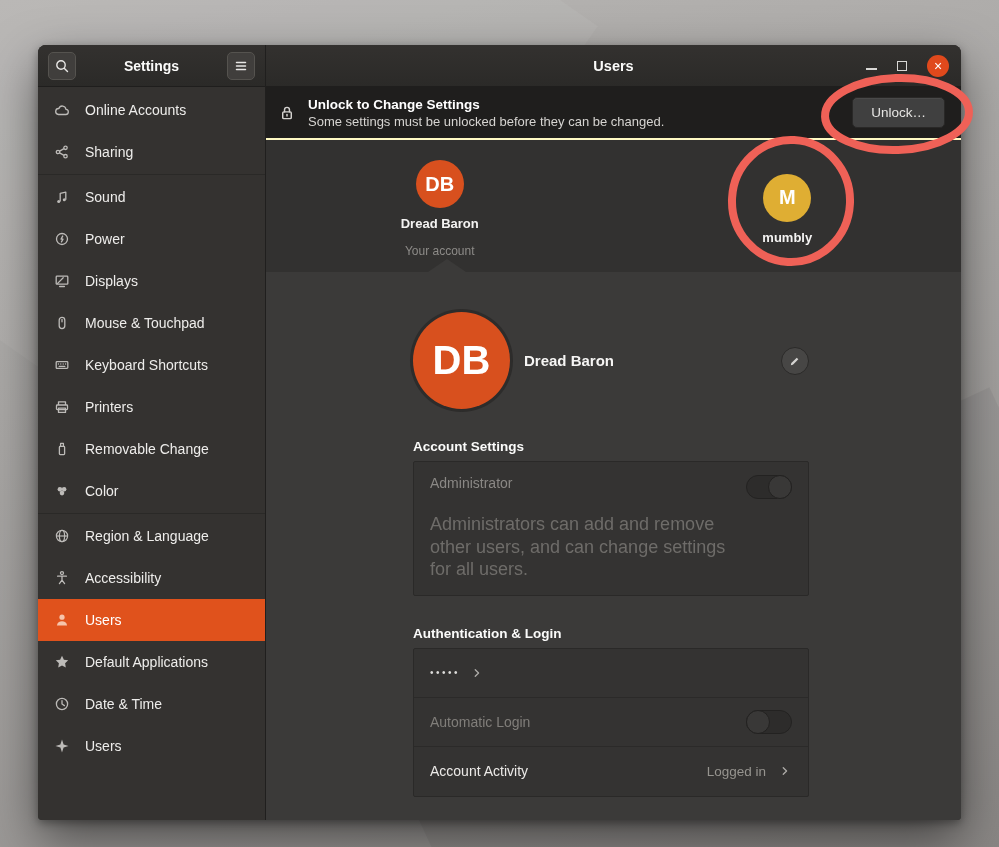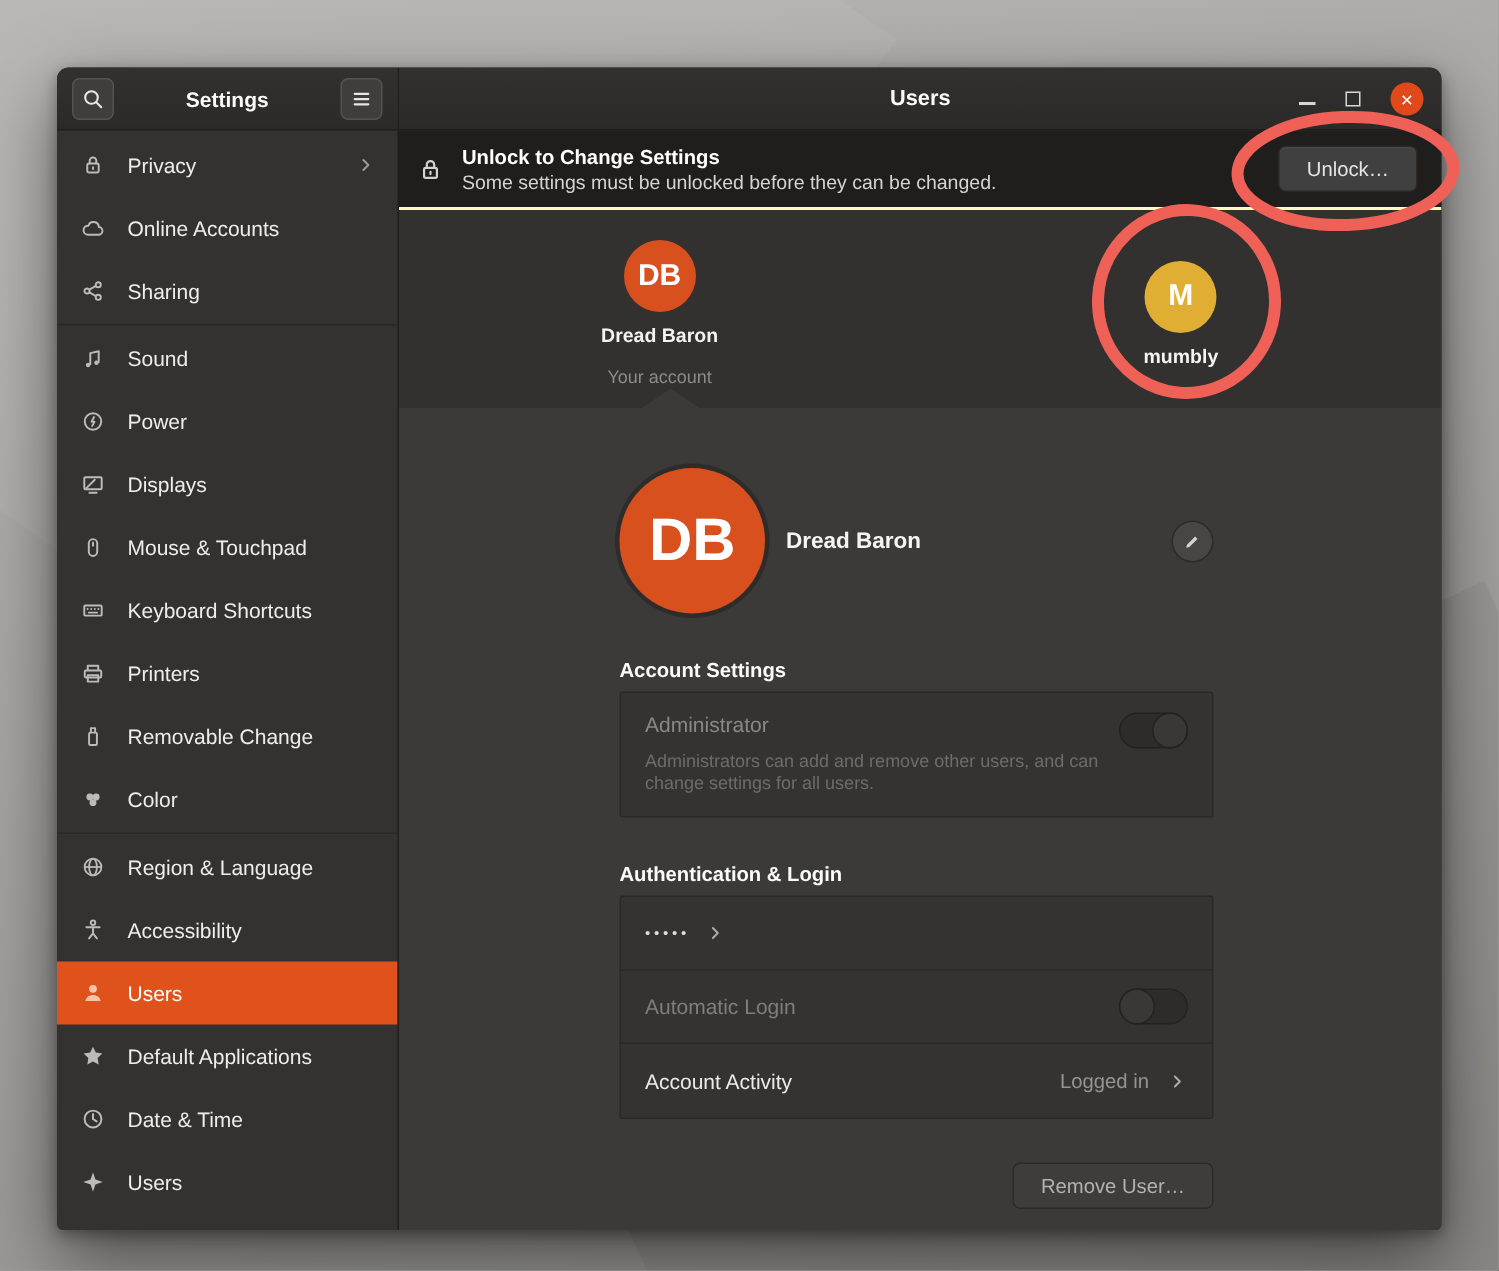--- a/index.html
+++ b/index.html
@@ -100,21 +100,21 @@
     width:28px; height:28px; border-radius:50%; background:#474645; border:1px solid #2b2a29;
     display:flex; align-items:center; justify-content:center; color:#d5d4d2; flex:0 0 28px;
   }
   .edit-btn .icn{width:14px; height:14px;}
 
   .section-heading{margin-top:30px; margin-bottom:7px; font-size:13.5px; font-weight:bold; color:#fbfbfa;}
   .card{background:#343332; border:1px solid #2a2928; border-radius:2px;}
 
   .admin-row{position:relative; padding:13px 16px 14px;}
   .admin-title{font-size:14px; color:#8a8885;}
-  .admin-desc{margin-top:9px; font-size:12px; line-height:1.25; color:#6e6c69; max-width:312px;}
+  .admin-desc{margin-top:22px; font-size:18px; line-height:1.25; color:#6e6c69; max-width:312px;}
 
   .toggle{width:46px; height:24px; border-radius:13px; background:#2d2c2b; border:1px solid #232221; position:relative; flex:0 0 46px;}
   .toggle .knob{position:absolute; top:-1px; width:24px; height:24px; border-radius:50%; background:#393837; border:1px solid #232221;}
   .toggle.on .knob{right:-1px;}
   .toggle.off .knob{left:-1px;}
   .admin-toggle{position:absolute; top:13px; right:16px;}
 
   .list-row{height:49px; display:flex; align-items:center; padding:0 16px; border-bottom:1px solid #2b2a29;}
   .list-row:last-child{border-bottom:none;}
   .row-title{flex:1; font-size:14px; color:#eceae8;}
@@ -245,29 +245,20 @@
           </svg>
       </div>
       <span class="sidebar-title">Settings</span>
       <div class="hdr-btn">
         <svg class="icn" width="16" height="16" viewBox="0 0 16 16">
             <use href="#i-menu"></use>
           </svg>
       </div>
     </div>
     <div class="nav">
-      <div class="srow">
-        <svg class="icn" viewBox="0 0 16 16">
-            <use href="#i-lock"></use>
-          </svg>
-        <span class="slabel">Privacy</span>
-        <svg class="icn chev" viewBox="0 0 16 16">
-            <use href="#i-chevron"></use>
-          </svg>
-      </div>
       <div class="srow">
         <svg class="icn" viewBox="0 0 16 16">
             <use href="#i-cloud"></use>
           </svg>
         <span class="slabel">Online Accounts</span>
       </div>
       <div class="srow">
         <svg class="icn" viewBox="0 0 16 16">
             <use href="#i-share"></use>
           </svg>

